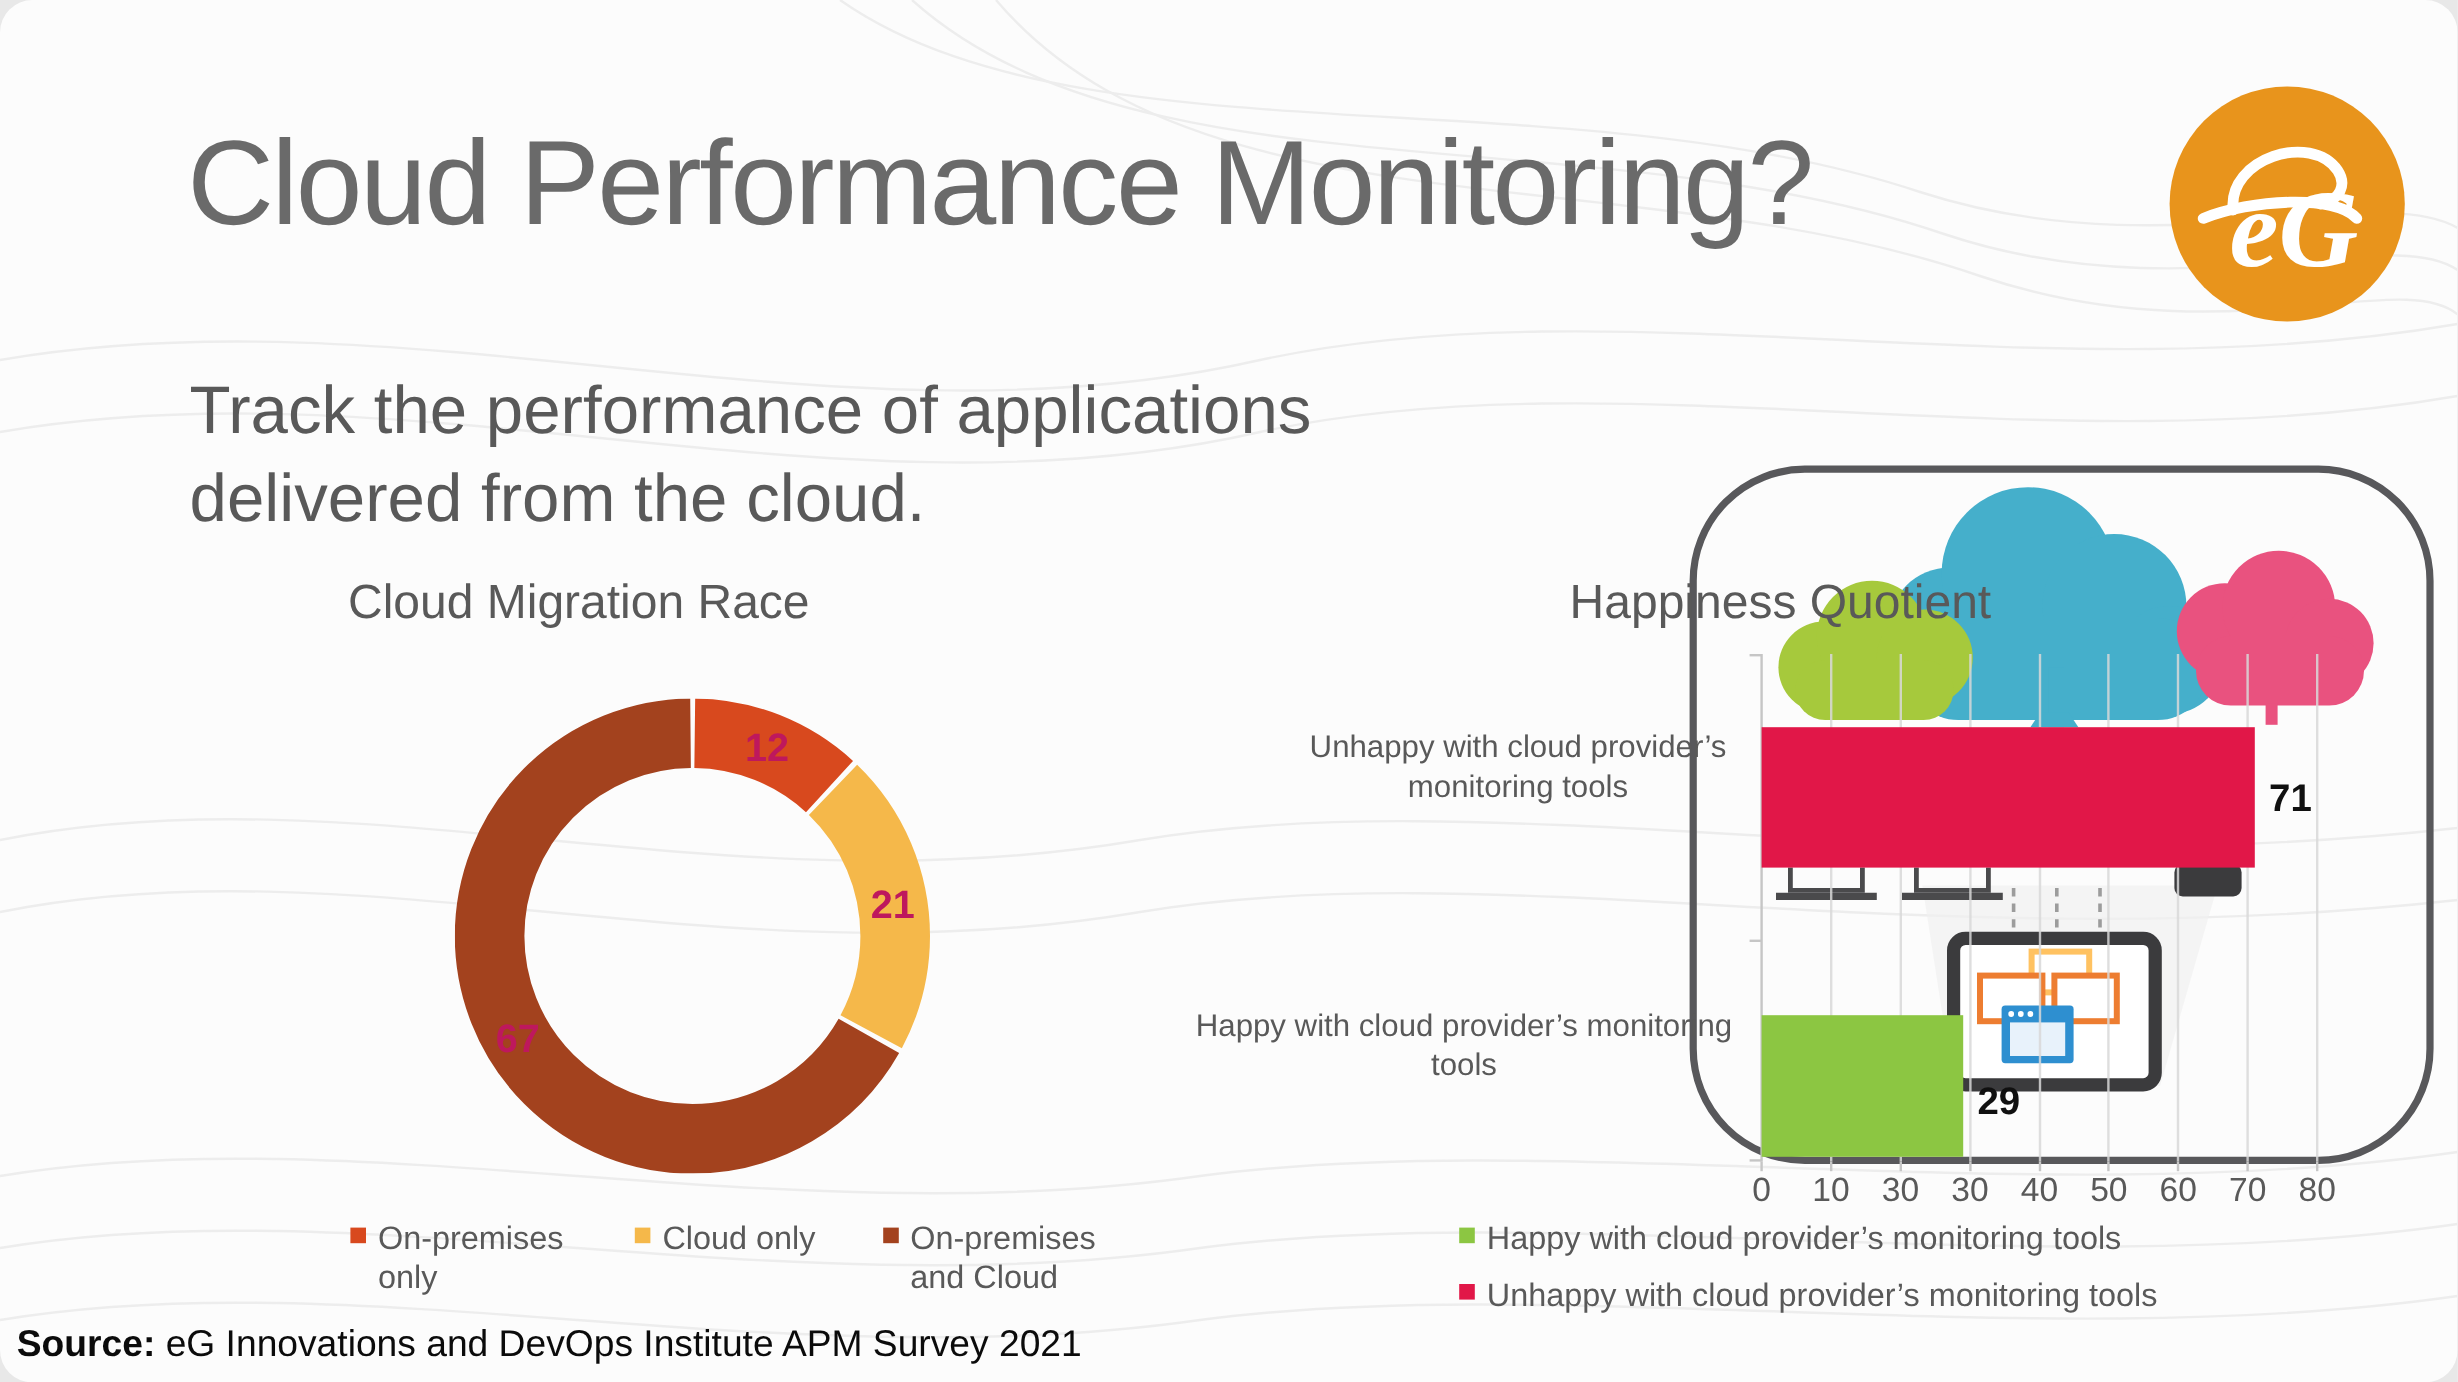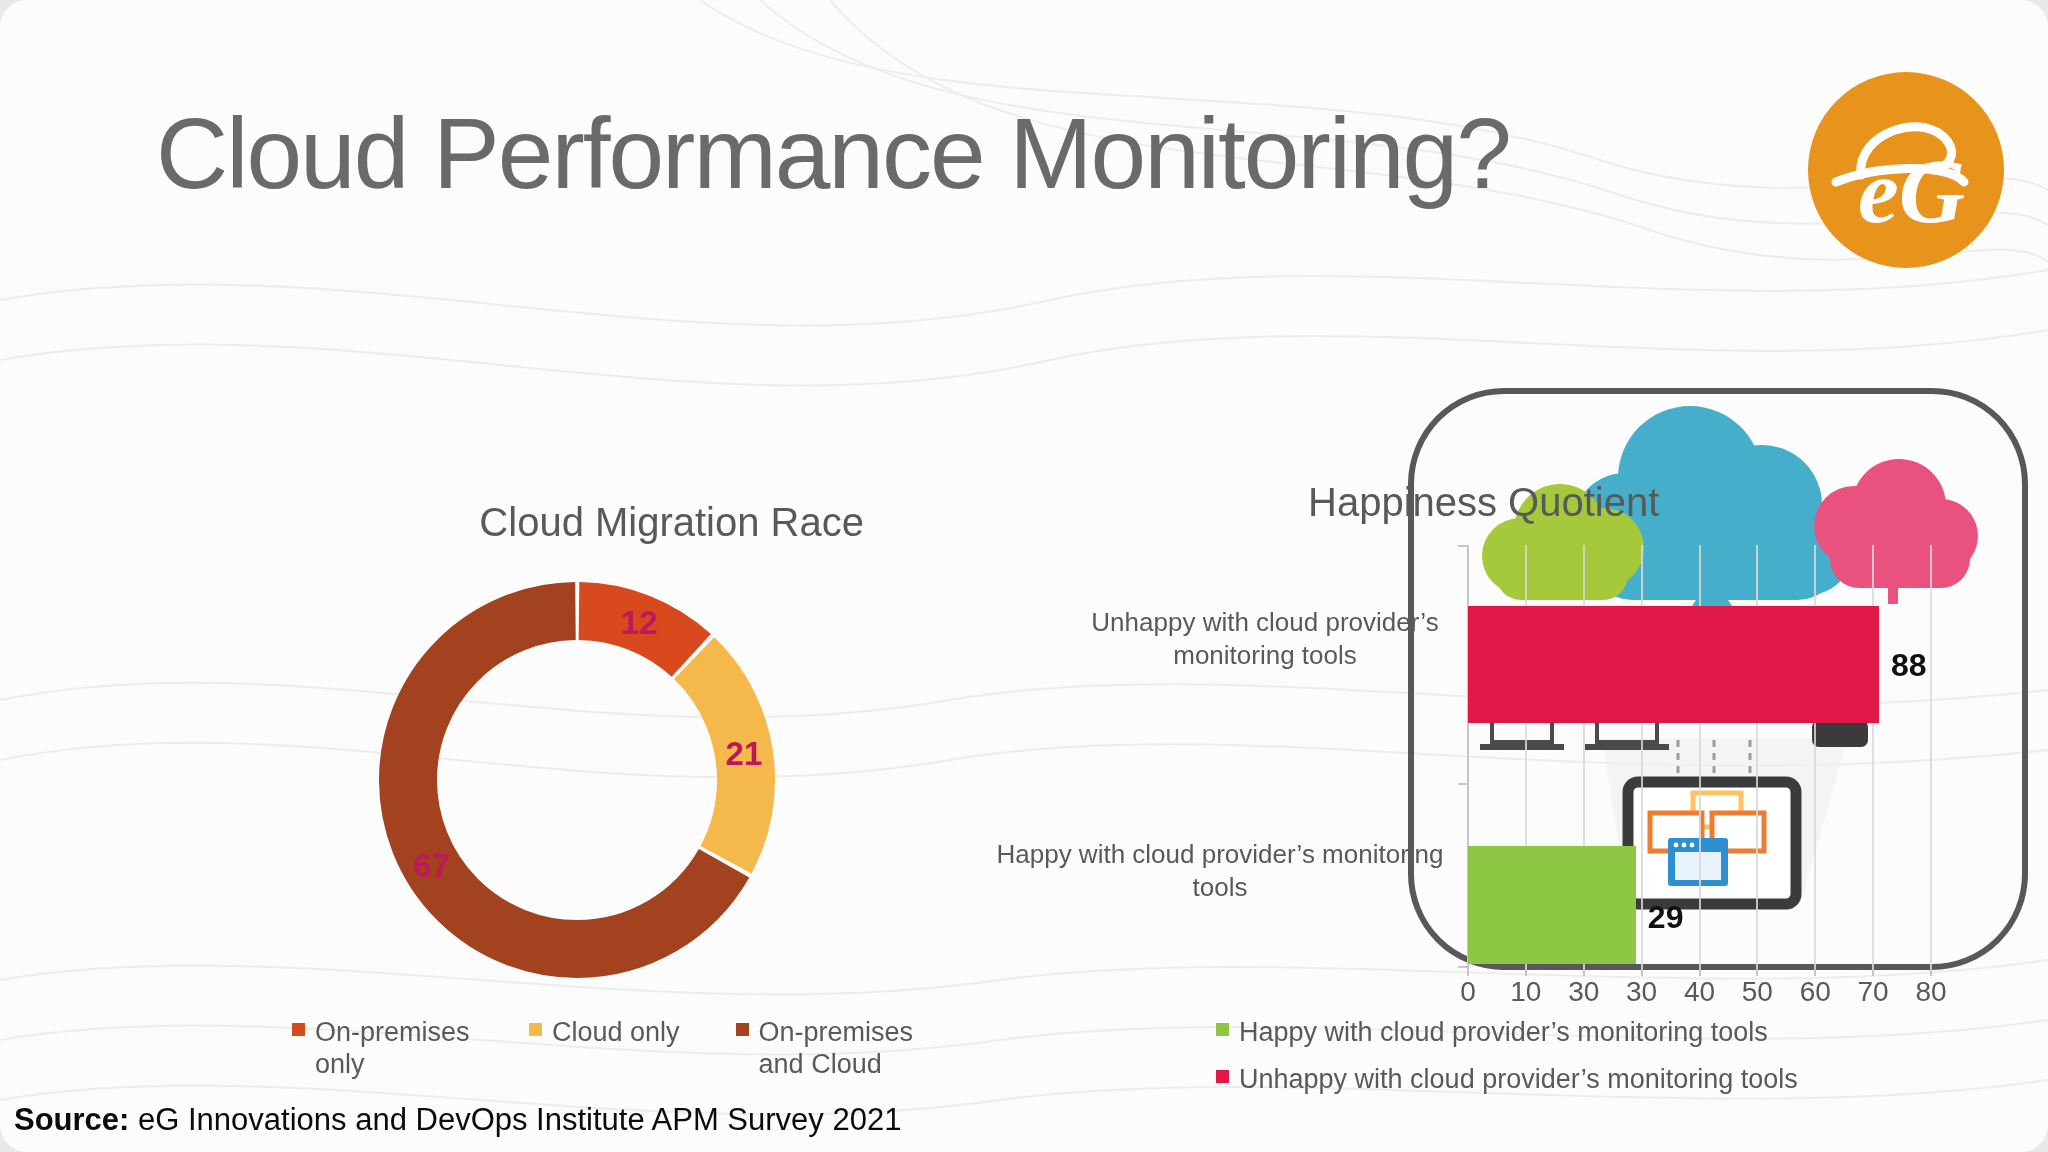--- a/index.html
+++ b/index.html
@@ -3,21 +3,21 @@
 <meta charset="utf-8">
 <style>
   html,body{margin:0;padding:0;background:#e8e8e8;}
   .slide{position:relative;width:2048px;height:1152px;overflow:hidden;background:#FCFCFC;
          font-family:"Liberation Sans",sans-serif;border-radius:27px;}
   .bg-waves{position:absolute;left:0;top:0;z-index:0;}
   .title{position:absolute;left:156px;top:96px;font-size:100px;letter-spacing:-2px;color:#6A6A6A;z-index:6;white-space:nowrap;}
   .subtitle{position:absolute;left:158px;top:306px;font-size:56px;color:#595959;line-height:1.3;width:1060px;z-index:6;}
   .logo{position:absolute;left:1806px;top:70px;width:200px;height:200px;z-index:6;}
   .chart-title{position:absolute;font-size:40px;color:#595959;z-index:7;white-space:nowrap;}
-  #cmr-title{left:290px;top:480px;width:574px;text-align:right;margin-top:20px;}
+  #cmr-title{left:290px;top:480px;width:574px;text-align:left;}
   #hq-title{left:1308px;top:480px;}
   
   #donut-wrap{position:absolute;left:379px;top:582px;width:396px;height:396px;z-index:5;}
   .donut-label{position:absolute;color:#be185d;font-weight:bold;font-size:33px;transform:translate(-50%,-50%);}
   #donut-legend{position:absolute;left:292px;top:1016px;display:flex;gap:56px;z-index:6;}
   .legend-item{display:flex;gap:10px;font-size:27px;color:#595959;line-height:1.2;}
   .legend-marker{width:13px;height:13px;margin-top:7px;flex:0 0 13px;}
   .donut-legend-label{max-width:158px;}
   
   #hq-box{position:absolute;left:1408px;top:388px;width:620px;height:582px;box-sizing:border-box;
@@ -53,20 +53,21 @@
       <path d="M0,360 C350,300 700,440 1050,360 C1350,295 1700,390 2048,330"></path>
       <path d="M0,700 C300,640 600,760 950,700 C1250,650 1600,740 2048,690"></path>
       <path d="M0,760 C300,700 600,820 950,760 C1250,710 1600,800 2048,750"></path>
       <path d="M0,980 C300,930 650,1030 1000,980 C1300,940 1700,1010 2048,960"></path>
       <path d="M0,1040 C300,990 650,1090 1000,1040 C1300,1000 1700,1070 2048,1020"></path>
       <path d="M0,1100 C300,1050 650,1150 1000,1100 C1300,1060 1700,1130 2048,1080"></path>
     </g>
   </svg>
 
   <div class="title">Cloud Performance Monitoring?</div>
+  <div class="subtitle">Track the performance of applications delivered from the cloud.</div>
 
   <svg class="logo" viewBox="0 0 200 200">
     <circle cx="100" cy="100" r="98" fill="#E8941C"></circle>
     <g fill="none" stroke="#FFFFFF" stroke-width="9" stroke-linecap="round">
       <path d="M55,105 C50,62 120,40 142,72 C150,84 144,97 128,100"></path>
       <path d="M30,112 C70,96 140,92 158,112"></path>
     </g>
     <text x="52" y="152" fill="#FFFFFF" font-family="Liberation Serif, serif" font-style="italic" font-weight="bold" font-size="92">eG</text>
   </svg>
 
@@ -177,21 +178,21 @@
       <div class="axis-tick-v" style="left: 230.5px;"></div>
       <div class="grid-line" style="left: 288.375px;"></div>
       <div class="axis-tick-v" style="left: 288.375px;"></div>
       <div class="grid-line" style="left: 346.25px;"></div>
       <div class="axis-tick-v" style="left: 346.25px;"></div>
       <div class="grid-line" style="left: 404.125px;"></div>
       <div class="axis-tick-v" style="left: 404.125px;"></div>
       <div class="grid-line" style="left: 462px;"></div>
       <div class="axis-tick-v" style="left: 462px;"></div>
       <div class="bar" style="left: 0px; top: 61px; width: 410.912px; height: 117px; background: rgb(225, 23, 72);"></div>
-      <div class="bar-value" style="left: 422.912px; top: 101.5px;">88</div>
+      <div class="bar-value" style="left: 422.912px; top: 101.5px;">71</div>
       <div class="bar" style="left: 0px; top: 301px; width: 167.837px; height: 118px; background: rgb(140, 198, 66);"></div>
       <div class="bar-value" style="left: 179.837px; top: 342px; margin-top: 12px;">29</div>
     </div>
 
   <div class="cat-label" id="cat-0">Unhappy with cloud provider’s monitoring tools</div>
   <div class="cat-label" id="cat-1">Happy with cloud provider’s monitoring tools</div>
 
   <div id="hq-ticks">
       <div class="tick-label" style="left: 1436px;">0</div>
       <div class="tick-label" style="left: 1493.88px;">10</div>

